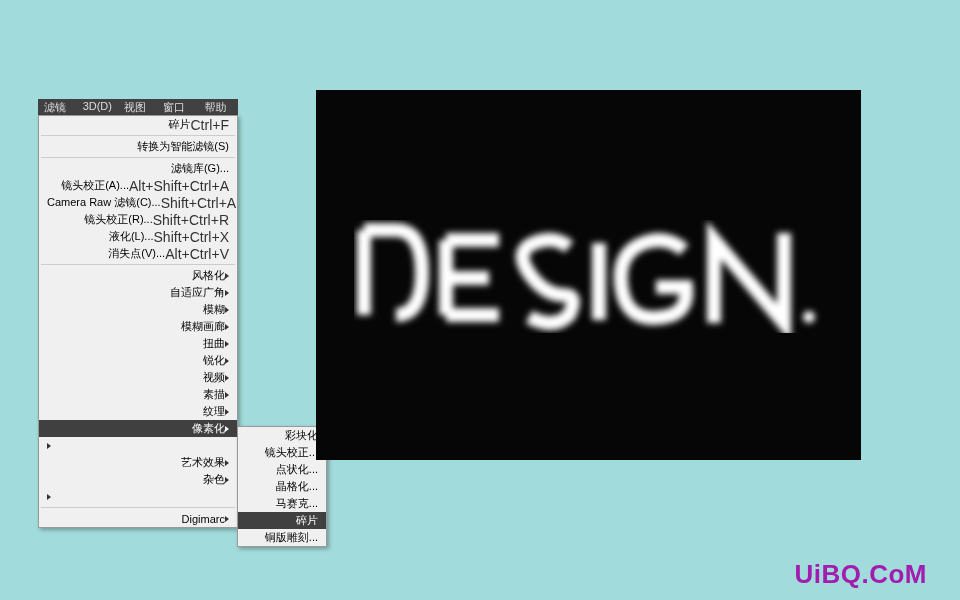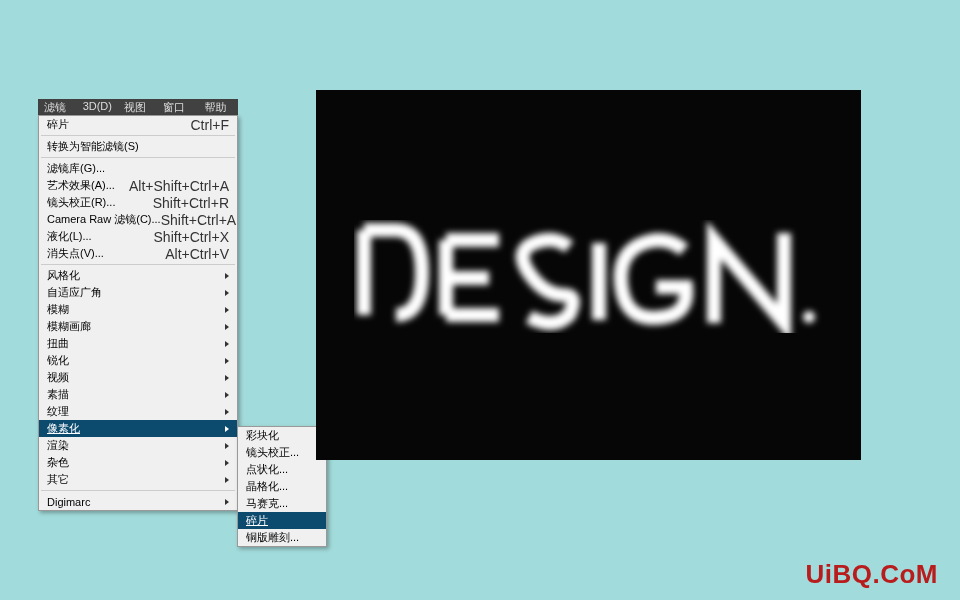--- a/index.html
+++ b/index.html
@@ -38,22 +38,22 @@
     color: #000;
   }
   .menu-row {
     display: flex;
     align-items: center;
     height: 17px;
     padding: 0 8px;
     position: relative;
     cursor: default;
   }
-  .menu-row.selected { background: #0c4a6e; color: #fff; text-decoration: underline; }
-  .menu-label { flex: 1; white-space: nowrap; }
+  .menu-row.selected { background: #404040; color: #fff; }
+  .menu-label { flex: 1; white-space: nowrap; text-align: right; }
   .menu-shortcut { font-size: 14px; color: #333; }
   .menu-arrow {
     width: 0; height: 0;
     border-top: 3px solid transparent;
     border-bottom: 3px solid transparent;
     border-left: 4px solid #333;
   }
   .menu-row.selected .menu-arrow { border-left-color: #fff; }
   .sep { height: 1px; background: #ccc; margin: 2px 2px; }
   .submenu {
@@ -78,26 +78,26 @@
   }
   .design-svg {
     position: absolute;
     left: 50%; top: 50%;
     transform: translate(-50%, -50%);
     width: 470px;
     height: 160px;
   }
   .watermark {
     position: absolute;
-    right: 22px;
+    right: 33px;
     bottom: 10px;
     font-family: Arial, sans-serif;
     font-weight: bold;
     font-size: 26px;
-    color: #b91c1c;
+    color: #a21caf;
     letter-spacing: 0.5px;
   }
 </style>
 </head>
 <body>
 
 <div class="menubar">
   <div class="menubar-item">滤镜(T)</div>
   <div class="menubar-item">3D(D)</div>
   <div class="menubar-item">视图(V)</div>
@@ -112,32 +112,32 @@
   </div>
   <div class="sep"></div>
   <div class="menu-row">
     <span class="menu-label">转换为智能滤镜(S)</span>
   </div>
   <div class="sep"></div>
   <div class="menu-row">
     <span class="menu-label">滤镜库(G)...</span>
   </div>
   <div class="menu-row">
-    <span class="menu-label">艺术效果(A)...</span>
+    <span class="menu-label">镜头校正(A)...</span>
     <span class="menu-shortcut">Alt+Shift+Ctrl+A</span>
+  </div>
+  <div class="menu-row">
+    <span class="menu-label">Camera Raw 滤镜(C)...</span>
+    <span class="menu-shortcut">Shift+Ctrl+A</span>
   </div>
   <div class="menu-row">
     <span class="menu-label">镜头校正(R)...</span>
     <span class="menu-shortcut">Shift+Ctrl+R</span>
   </div>
   <div class="menu-row">
-    <span class="menu-label">Camera Raw 滤镜(C)...</span>
-    <span class="menu-shortcut">Shift+Ctrl+A</span>
-  </div>
-  <div class="menu-row">
     <span class="menu-label">液化(L)...</span>
     <span class="menu-shortcut">Shift+Ctrl+X</span>
   </div>
   <div class="menu-row">
     <span class="menu-label">消失点(V)...</span>
     <span class="menu-shortcut">Alt+Ctrl+V</span>
   </div>
   <div class="sep"></div>
   <div class="menu-row">
     <span class="menu-label">风格化</span>
@@ -173,29 +173,31 @@
   </div>
   <div class="menu-row">
     <span class="menu-label">纹理</span>
     <span class="menu-arrow"></span>
   </div>
   <div class="menu-row selected">
     <span class="menu-label">像素化</span>
     <span class="menu-arrow"></span>
   </div>
   <div class="menu-row">
-    <span class="menu-label">渲染</span>
+    <span class="menu-arrow"></span>
+  </div>
+  <div class="menu-row">
+    <span class="menu-label">艺术效果</span>
     <span class="menu-arrow"></span>
   </div>
   <div class="menu-row">
     <span class="menu-label">杂色</span>
     <span class="menu-arrow"></span>
   </div>
   <div class="menu-row">
-    <span class="menu-label">其它</span>
     <span class="menu-arrow"></span>
   </div>
   <div class="sep"></div>
   <div class="menu-row">
     <span class="menu-label">Digimarc</span>
     <span class="menu-arrow"></span>
   </div>
 </div>
 
 <div class="submenu">

